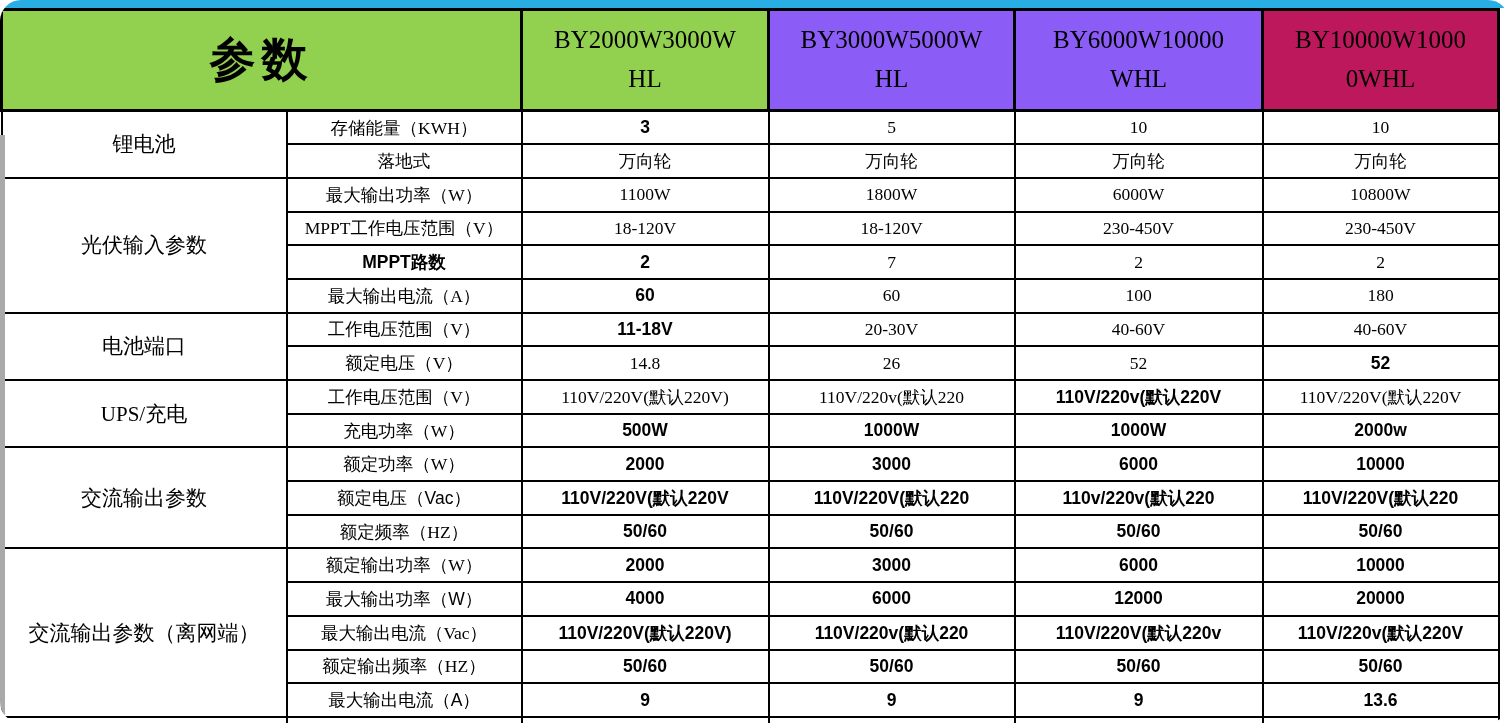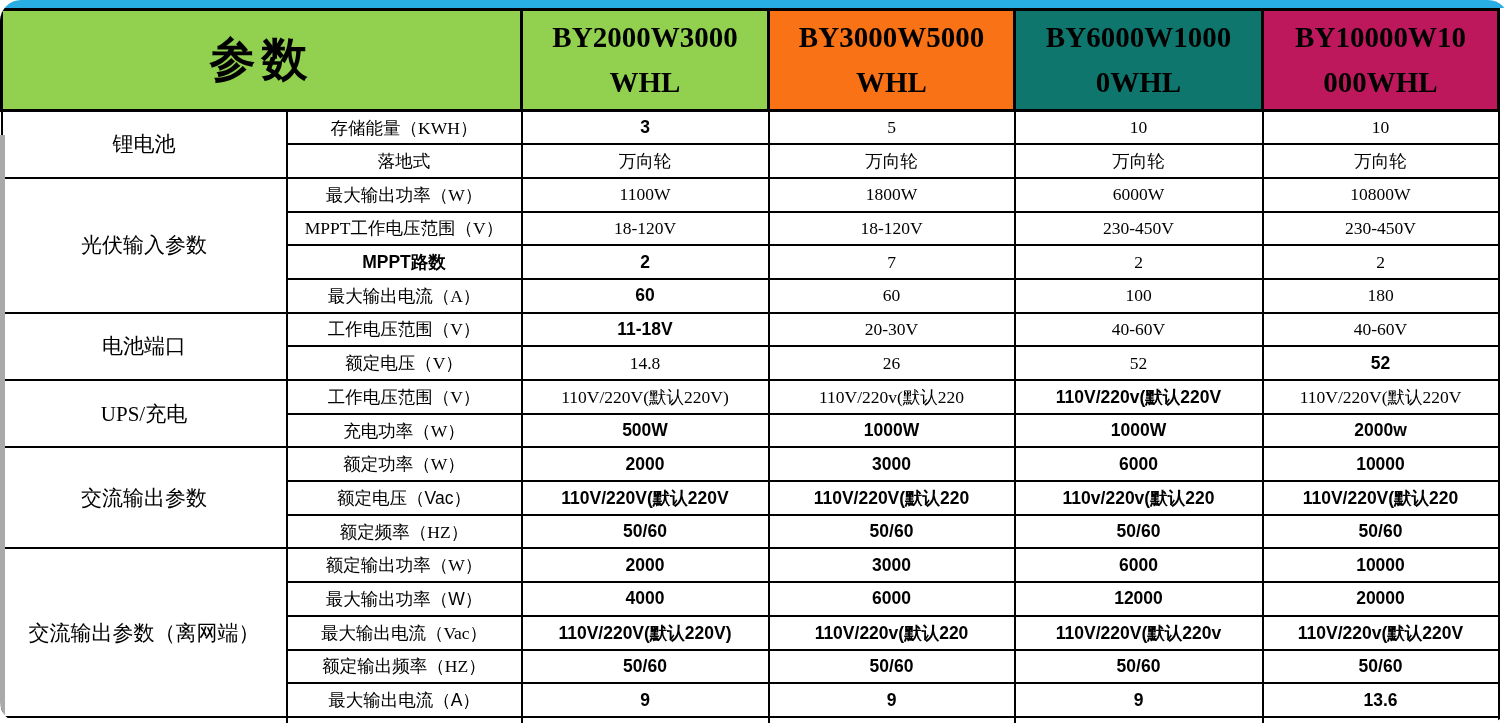--- a/index.html
+++ b/index.html
@@ -14,21 +14,21 @@
     border-collapse:collapse;table-layout:fixed;
   }
   .spec th,.spec td{
     border:2px solid #000;padding:0;margin:0;
     text-align:center;vertical-align:middle;
     overflow:hidden;white-space:nowrap;background:#ffffff;
   }
   .spec thead th{height:98px;border-width:3px;}
   th.param-head{font-size:46px;font-weight:700;letter-spacing:6px;}
   th.product-head{
-    font-size:29px;font-weight:700;line-height:1.55;
+    font-size:25px;font-weight:400;line-height:1.55;
     white-space:normal;word-break:break-all;padding:0 26px;
   }
   .spec tbody tr{height:33.7px;}
   td.cat{font-size:21px;}
   td.param{font-size:17.5px;}
   td.val{font-size:17.5px;}
   .b{font-family:"Liberation Sans","DejaVu Sans",sans-serif;font-weight:700;font-size:17px;}
   .lb{font-family:"Liberation Sans","DejaVu Sans",sans-serif;font-weight:400;}
   tr.sliver td{height:14px;}
 </style>
@@ -46,22 +46,22 @@
         <col style="width:247px">
       <col style="width:246px">
         <col style="width:248px">
         <col style="width:236px">
     </colgroup>
     <thead>
       <tr>
         <th class="param-head header-bg" colspan="2" style="background: rgb(146, 208, 80);">参数</th>
 
       <th class="product-head header-bg" style="background: rgb(146, 208, 80);">BY2000W3000WHL</th>
-          <th class="product-head header-bg" style="background: #f97316;">BY3000W5000WHL</th>
-          <th class="product-head header-bg" style="background: #0f766e;">BY6000W10000WHL</th>
+          <th class="product-head header-bg" style="background: #8b5cf6;">BY3000W5000WHL</th>
+          <th class="product-head header-bg" style="background: #8b5cf6;">BY6000W10000WHL</th>
           <th class="product-head header-bg" style="background: #be185d;">BY10000W10000WHL</th>
         </tr>
     </thead>
     <tbody id="spec-body">
 
     <tr>
           <td class="cat" rowspan="2">锂电池</td>
           <td class="param">存储能量（KWH）</td>
           <td class="val b">3</td>
           <td class="val">5</td>

